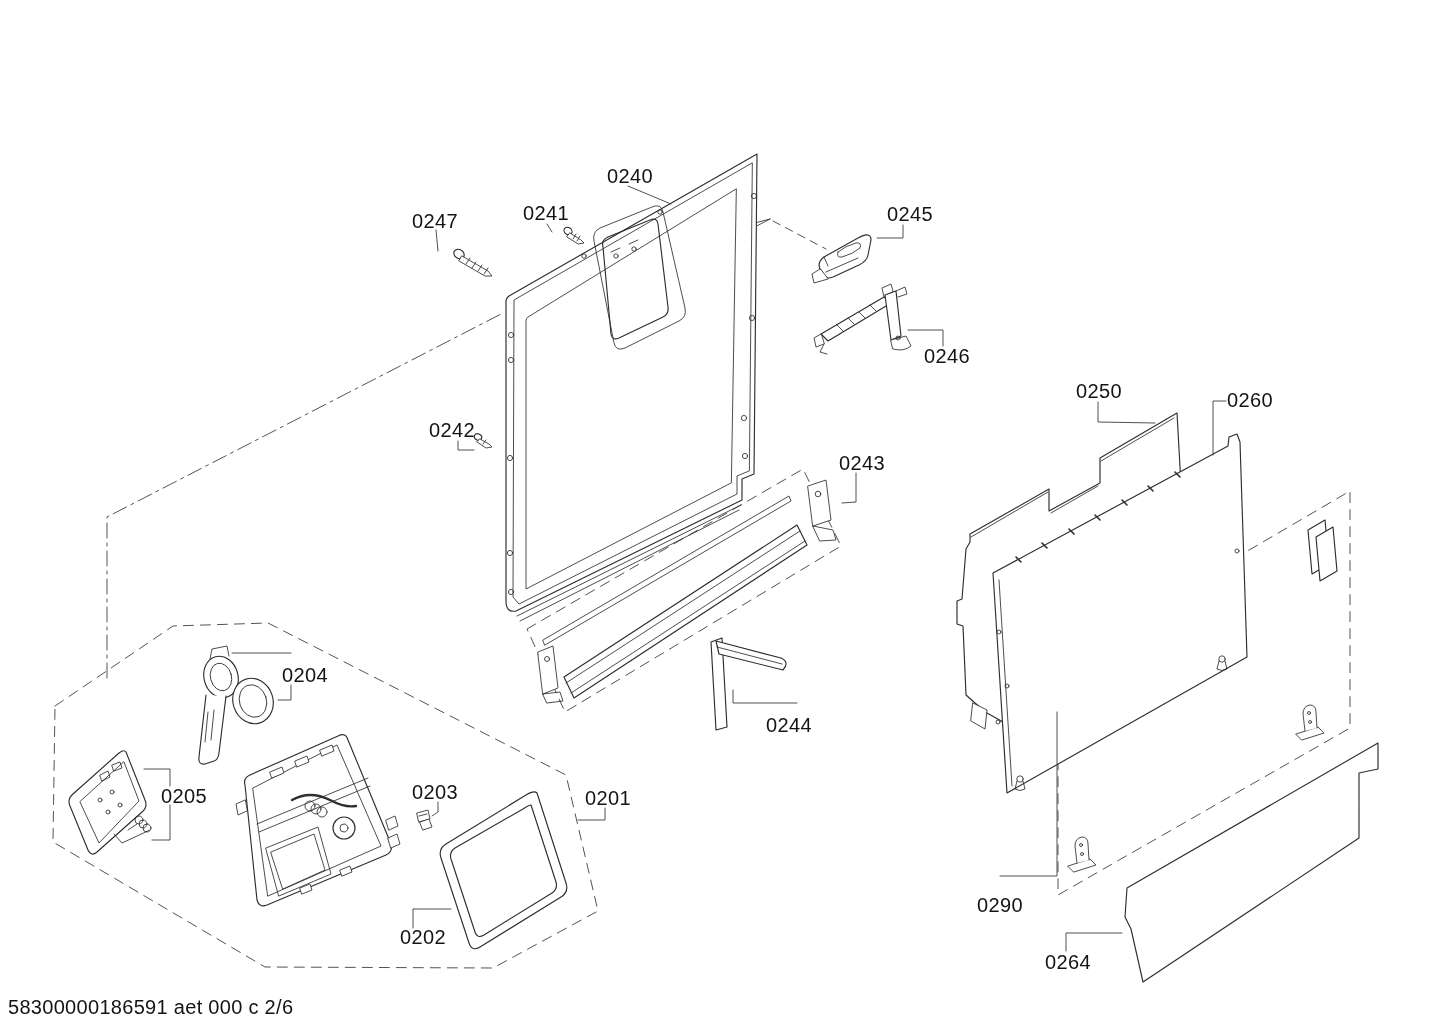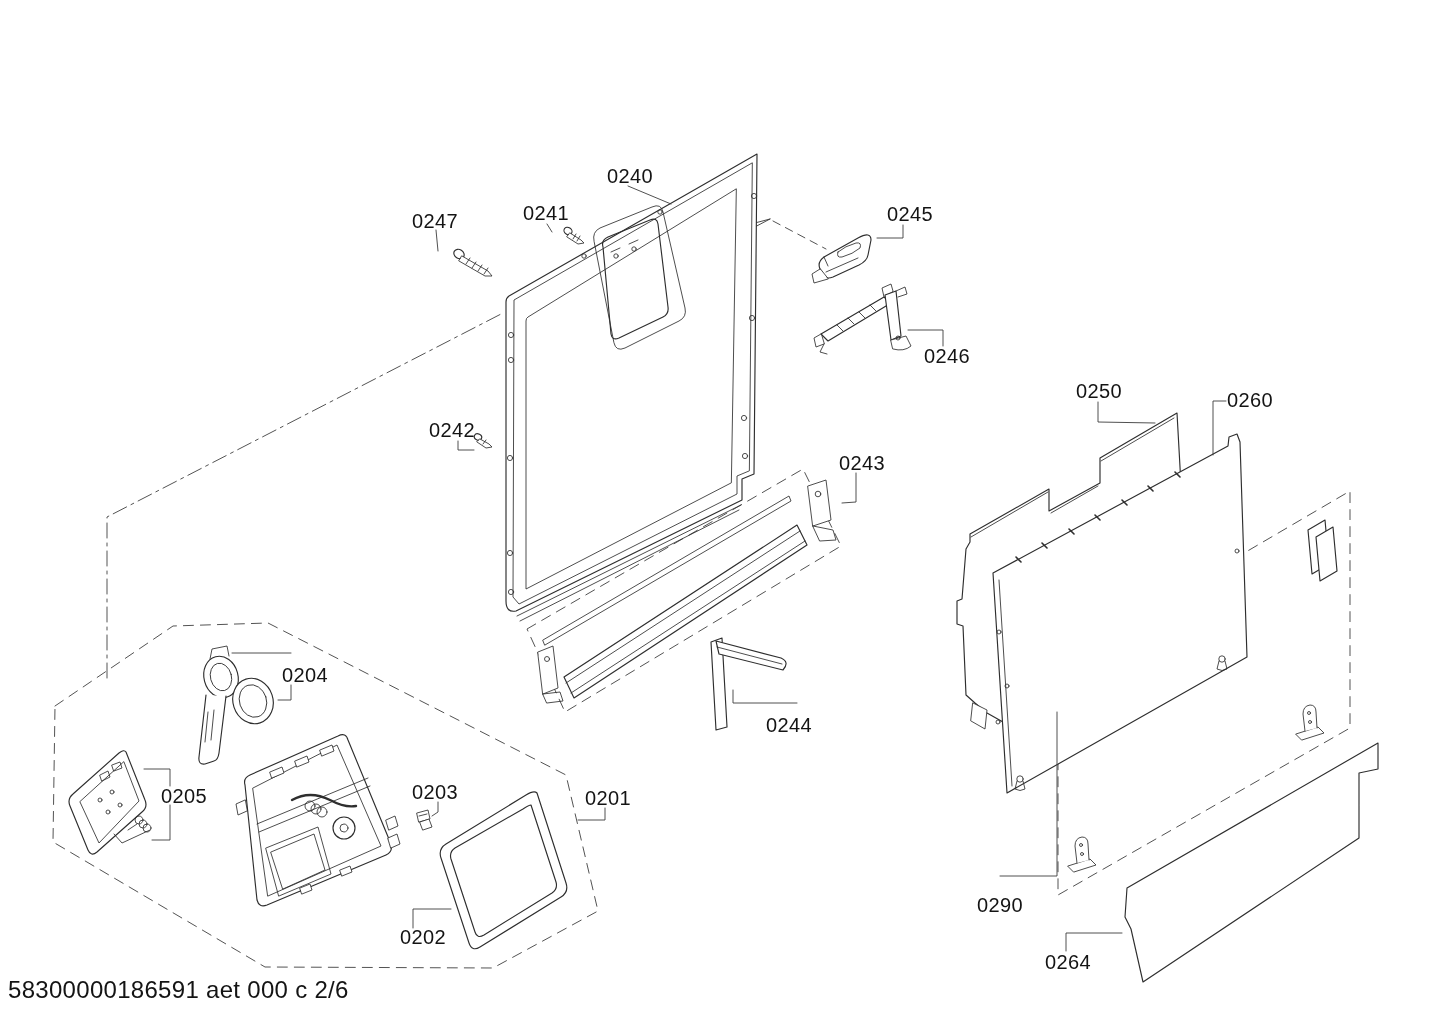--- a/index.html
+++ b/index.html
@@ -25,22 +25,22 @@
   .dd{stroke:var(--cons);stroke-width:.95;stroke-dasharray:15 5 3 5;}
   .dsh{stroke:var(--cons);stroke-width:.95;stroke-dasharray:8 6;}
   .ld{stroke:#3c3c3c;stroke-width:.9;}
   .tick{stroke-width:1.6;}
   .lbl{
     font-family:"Liberation Sans", sans-serif;
     font-size:20px;letter-spacing:.4px;
     fill:var(--label);stroke:none;
   }
   .footer{
-    position:absolute;left:8px;top:976px;
-    font-size:24px;color:var(--label);letter-spacing:.3px;
+    position:absolute;left:8px;top:996px;
+    font-size:20px;color:var(--label);letter-spacing:.3px;
     white-space:nowrap;
   }
 </style>
 </head>
 <body style="--line: #2e2e2e; --cons: #4a4a4a; --label: #141414; background: rgb(255, 255, 255);">
 
 <div class="stage">
 <svg width="1442" height="1019" viewBox="0 0 1442 1019">
 
   <g>

